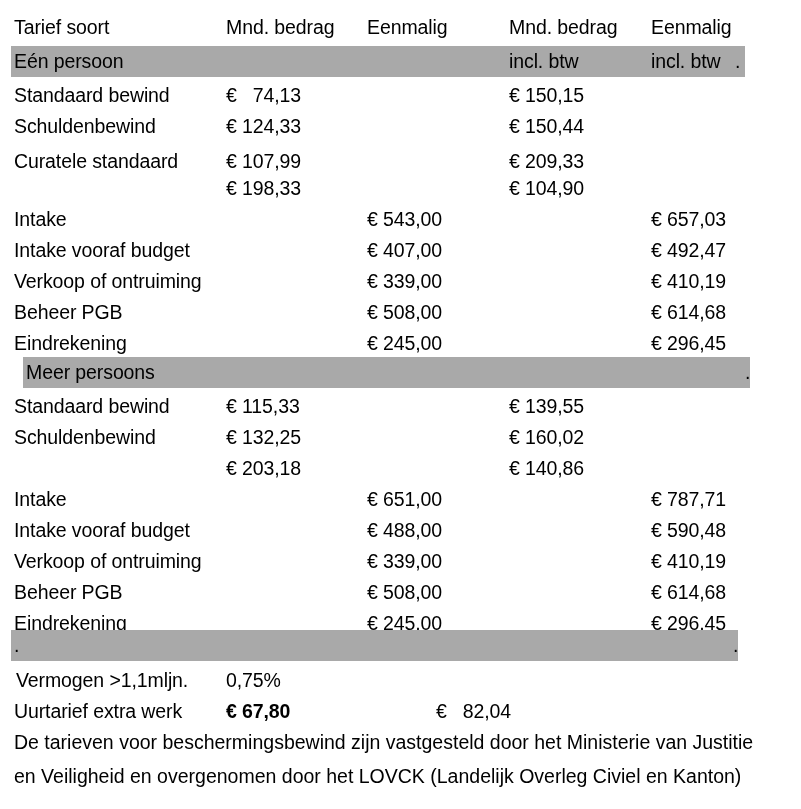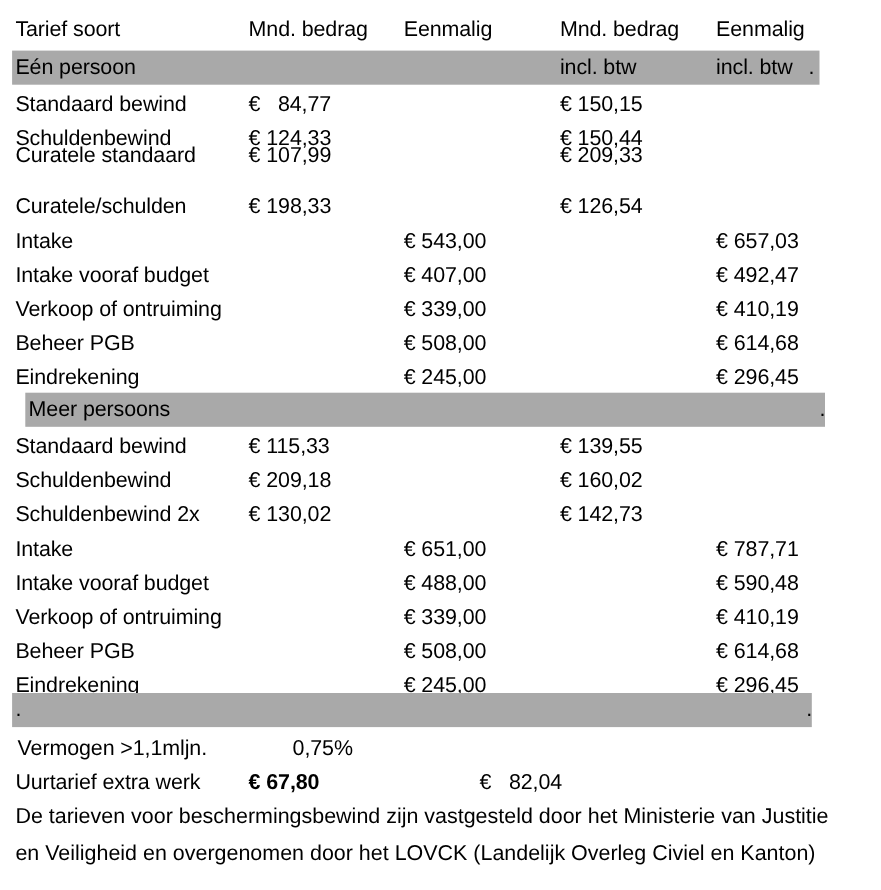--- a/index.html
+++ b/index.html
@@ -90,44 +90,43 @@
     <div class="band"></div>
     <span class="cell c1">Eén persoon</span>
     <span class="cell c4">incl. btw</span>
     <span class="cell c5">incl. btw</span>
     <span class="cell c-dot-right">.</span>
   </div>
 
   <div id="section-one-rows">
       <div class="row" style="top: 80px;">
         <span class="cell c1">Standaard bewind</span>
-        <span class="cell c2">€   84,77</span>
+        <span class="cell c2">€   74,13</span>
         <span class="cell c3"></span>
         <span class="cell c4">€ 150,15</span>
         <span class="cell c5"></span>
       </div>
       <div class="row" style="top: 111px;">
         <span class="cell c1">Schuldenbewind</span>
         <span class="cell c2">€ 124,33</span>
         <span class="cell c3"></span>
         <span class="cell c4">€ 150,44</span>
         <span class="cell c5"></span>
       </div>
-      <div class="row" style="top: 126px; text-align: right;">
+      <div class="row" style="top: 146px; text-align: right;">
         <span class="cell c1">Curatele standaard</span>
         <span class="cell c2">€ 107,99</span>
         <span class="cell c3"></span>
         <span class="cell c4">€ 209,33</span>
         <span class="cell c5"></span>
       </div>
       <div class="row" style="top: 173px;">
-        <span class="cell c1">Curatele/schulden</span>
         <span class="cell c2">€ 198,33</span>
         <span class="cell c3"></span>
-        <span class="cell c4">€ 126,54</span>
+        <span class="cell c4">€ 104,90</span>
         <span class="cell c5"></span>
       </div>
       <div class="row" style="top: 204px;">
         <span class="cell c1">Intake</span>
         <span class="cell c2"></span>
         <span class="cell c3">€ 543,00</span>
         <span class="cell c4"></span>
         <span class="cell c5">€ 657,03</span>
       </div>
       <div class="row" style="top: 235px;">
@@ -169,30 +168,29 @@
   <div id="section-two-rows">
       <div class="row" style="top: 391px;">
         <span class="cell c1">Standaard bewind</span>
         <span class="cell c2">€ 115,33</span>
         <span class="cell c3"></span>
         <span class="cell c4">€ 139,55</span>
         <span class="cell c5"></span>
       </div>
       <div class="row" style="top: 422px;">
         <span class="cell c1">Schuldenbewind</span>
-        <span class="cell c2">€ 209,18</span>
+        <span class="cell c2">€ 132,25</span>
         <span class="cell c3"></span>
         <span class="cell c4">€ 160,02</span>
         <span class="cell c5"></span>
       </div>
       <div class="row" style="top: 453px;">
-        <span class="cell c1">Schuldenbewind 2x</span>
-        <span class="cell c2">€ 130,02</span>
-        <span class="cell c3"></span>
-        <span class="cell c4">€ 142,73</span>
+        <span class="cell c2">€ 203,18</span>
+        <span class="cell c3"></span>
+        <span class="cell c4">€ 140,86</span>
         <span class="cell c5"></span>
       </div>
       <div class="row" style="top: 484px;">
         <span class="cell c1">Intake</span>
         <span class="cell c2"></span>
         <span class="cell c3">€ 651,00</span>
         <span class="cell c4"></span>
         <span class="cell c5">€ 787,71</span>
       </div>
       <div class="row" style="top: 515px;">
@@ -227,21 +225,21 @@
 
   <div class="row" style="top:630px;">
     <div class="band short"></div>
     <span class="cell c-dot-left">.</span>
     <span class="cell c-dot-right" style="left:733px;">.</span>
   </div>
 
   <div id="extras-rows">
       <div class="row" style="top: 665px;">
         <span class="cell" style="left: 16px;">Vermogen &gt;1,1mljn.</span>
-        <span class="cell" style="left: 226px; margin-left: 40px;">0,75%</span>
+        <span class="cell" style="left: 226px;">0,75%</span>
         <span class="cell" style="left: 436px;"></span>
       </div>
       <div class="row" style="top: 696px;">
         <span class="cell" style="left: 14px;">Uurtarief extra werk</span>
         <span class="cell" style="left: 226px; font-weight: bold;">€ 67,80</span>
         <span class="cell" style="left: 436px;">€   82,04</span>
       </div>
     </div>
 
   <div class="para" style="top:726px;">De tarieven voor beschermingsbewind zijn vastgesteld door het Ministerie van Justitie</div>

